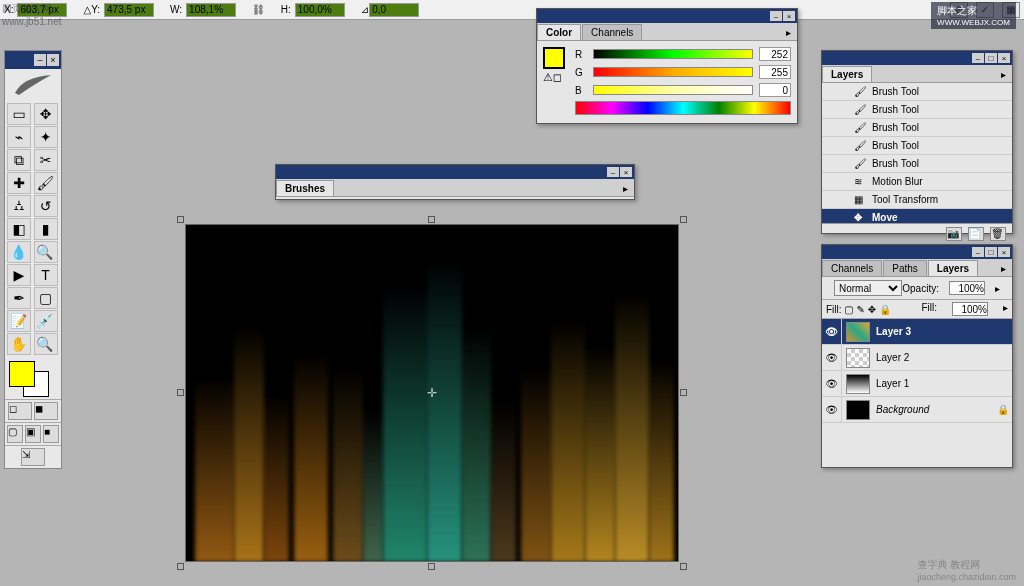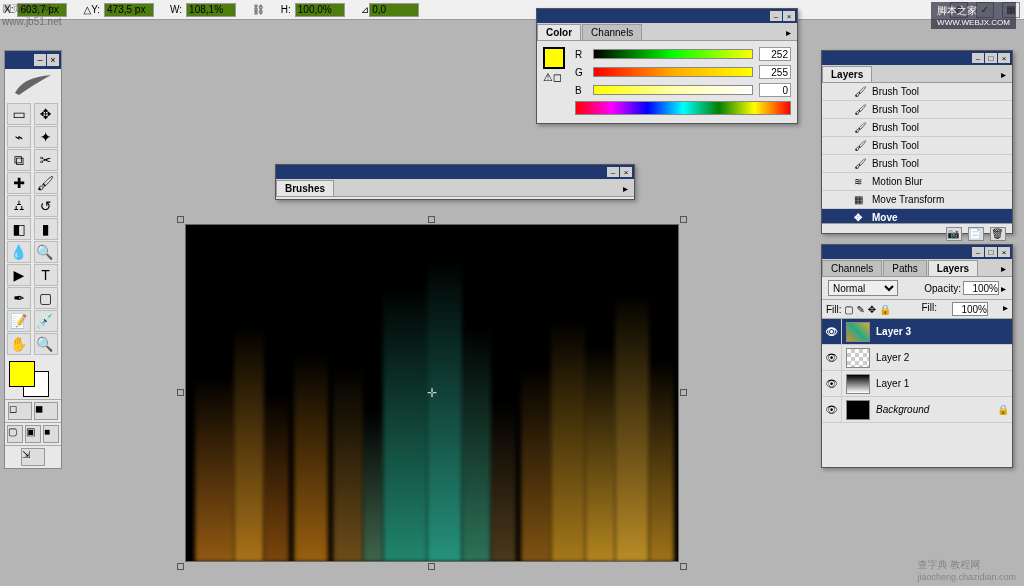--- a/index.html
+++ b/index.html
@@ -64,23 +64,23 @@
 
 .history-panel { top: 50px; left: 821px; width: 192px; height: 184px; }
 .history-list { max-height: 140px; overflow: hidden; }
 .history-item { display: flex; align-items: center; height: 18px; border-bottom: 1px solid #ccc; padding-left: 32px; cursor: pointer; }
 .history-item.selected { background: #1f3870; color: #fff; font-weight: bold; }
 .history-item .hicon { width: 14px; margin-right: 4px; }
 .history-footer { height: 20px; border-top: 1px solid #999; display: flex; justify-content: flex-end; align-items: center; gap: 6px; padding-right: 6px; }
 .hist-btn { width: 16px; height: 14px; border: 1px solid #888; background: #ddd; }
 
 .layers-panel { top: 244px; left: 821px; width: 192px; height: 224px; }
-.layers-controls { padding: 3px 6px; border-bottom: 1px solid #aaa; display: flex; align-items: center; justify-content: space-between; }
+.layers-controls { padding: 3px 12px; border-bottom: 1px solid #aaa; display: flex; align-items: center; justify-content: space-between; }
 .layers-controls select { width: 70px; height: 16px; border: 1px solid #888; font-size: 10px; }
-.layers-controls .op-group { display: flex; align-items: center; gap: 2px; }
+.layers-controls .op-group { display: flex; align-items: center; gap: 10px; }
 .layers-controls input { width: 36px; height: 14px; border: 1px solid #888; text-align: right; font-size: 10px; }
 .lock-row { padding: 2px 4px; border-bottom: 1px solid #aaa; display: flex; align-items: center; justify-content: space-between; font-size: 9px; }
 .lock-row .fill-group { display: flex; align-items: flex-start; gap: 15px; }
 .lock-row input { width: 36px; height: 14px; border: 1px solid #888; text-align: right; font-size: 10px; }
 .layers-list { }
 .layer-item { display: flex; align-items: center; height: 26px; border-bottom: 1px solid #ccc; cursor: pointer; }
 .layer-item.selected { background: #1f3870; color: #fff; font-weight: bold; }
 .layer-item .vis { width: 20px; text-align: center; border-right: 1px solid #ccc; height: 100%; display: flex; align-items: center; justify-content: center; }
 .layer-item .thumb { width: 24px; height: 20px; margin: 0 4px; border: 1px solid #888; background: #fff; }
 .layer-item .thumb.checker { background: repeating-conic-gradient(#ccc 0 25%, #fff 0 50%) 0 0/8px 8px; }
@@ -340,21 +340,21 @@
       <div class="history-item">
         <span class="hicon">🖌</span>
         <span>Brush Tool</span>
       </div>
       <div class="history-item">
         <span class="hicon">≋</span>
         <span>Motion Blur</span>
       </div>
       <div class="history-item">
         <span class="hicon">▦</span>
-        <span>Move Transform</span>
+        <span>Tool Transform</span>
       </div>
       <div class="history-item selected">
         <span class="hicon">✥</span>
         <span>Move</span>
       </div>
     </div>
   <div class="history-footer">
     <div class="hist-btn">📷</div>
     <div class="hist-btn">📄</div>
     <div class="hist-btn">🗑</div>

